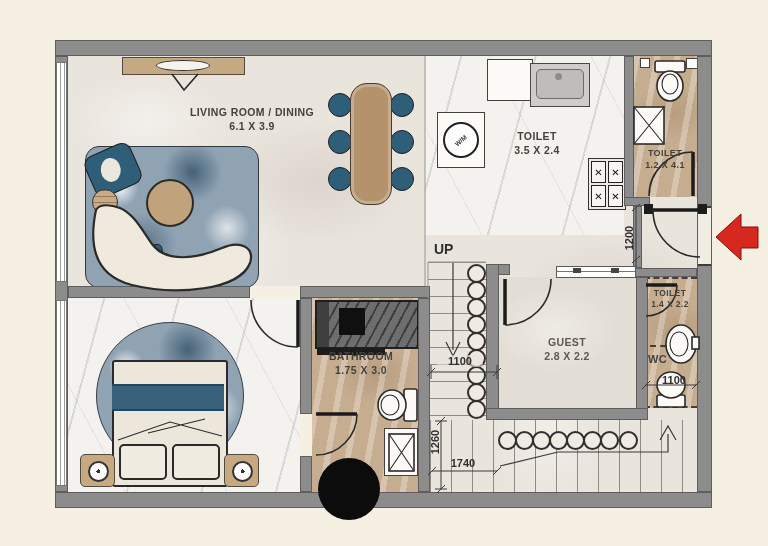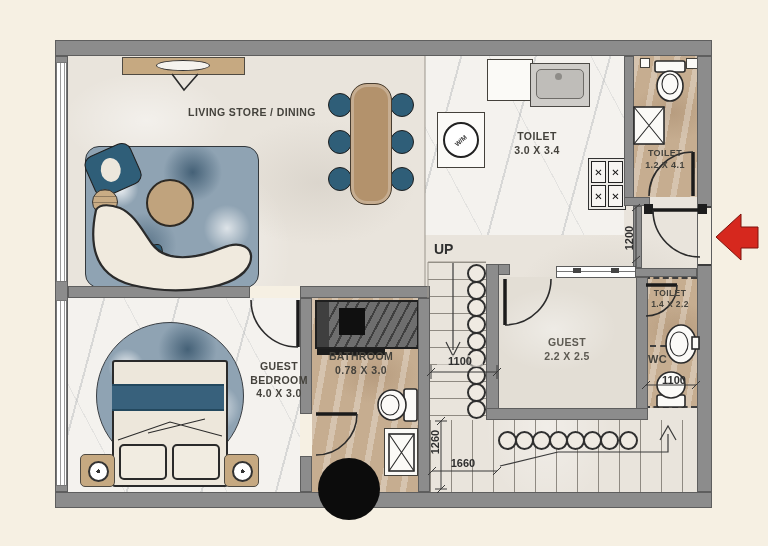--- a/index.html
+++ b/index.html
@@ -263,48 +263,45 @@
       <path class="walk" d="M500,466 L558,452 L668,452 L668,434"></path>
       <path class="walk" d="M660,440 L668,426 L676,440"></path>
     </g>
 
     <g>
       <polygon points="716,237 741,214 741,227 758,227 758,248 741,248 741,260" stroke="#7e120c" stroke-width="1" fill="#d6281e"></polygon>
     </g>
   </svg>
 
   <div class="a room-label" style="left:170px;top:106px;width:164px">
-    <div>LIVING STORE / DINING</div>
+    <div>LIVING ROOM / DINING</div>
+    <div>6.1 X 3.9</div>
   </div>
   <div class="a room-label" style="left:489px;top:130px;width:96px">
     <div>TOILET</div>
-    <div>3.0 X 3.4</div>
+    <div>3.5 X 2.4</div>
   </div>
   <div class="a room-label" style="left:636px;top:148px;width:58px;font-size:9px">
     <div>TOILET</div>
     <div>1.2 X 4.1</div>
   </div>
-  <div class="a room-label" style="left:238px;top:360px;width:82px">
-    <div>GUEST BEDROOM</div>
-    <div>4.0 X 3.0</div>
-  </div>
   <div class="a room-label" style="left:316px;top:350px;width:90px">
     <div>BATHROOM</div>
-    <div>0.78 X 3.0</div>
+    <div>1.75 X 3.0</div>
   </div>
   <div class="a room-label" style="left:525px;top:336px;width:84px;color:#5d5a52">
     <div>GUEST</div>
-    <div>2.2 X 2.5</div>
+    <div>2.8 X 2.2</div>
   </div>
   <div class="a room-label" style="left:641px;top:288px;width:58px;font-size:8.5px;z-index:21">
     <div>TOILET</div>
     <div>1.4 X 2.2</div>
   </div>
   <div class="a room-label" style="left:648px;top:352px;width:34px;font-size:11px;z-index:21;text-align:left">WC</div>
   <div class="a" style="left:434px;top:241px;width:34px;font-size:14px;font-weight:600;color:#2f2f2f;z-index:20">UP</div>
 
   <div class="a dim-label" style="left:604px;top:232px;width:50px;transform:rotate(-90deg)">1200</div>
   <div class="a dim-label" style="left:437px;top:355px;width:46px;background:rgba(233,228,220,.6)">1100</div>
   <div class="a dim-label" style="left:410px;top:436px;width:50px;transform:rotate(-90deg)">1260</div>
-  <div class="a dim-label" style="left:437px;top:457px;width:52px">1660</div>
+  <div class="a dim-label" style="left:437px;top:457px;width:52px">1740</div>
   <div class="a dim-label" style="left:652px;top:374px;width:44px;z-index:21">1100</div>
 
 </div>
 
 </body></html>

